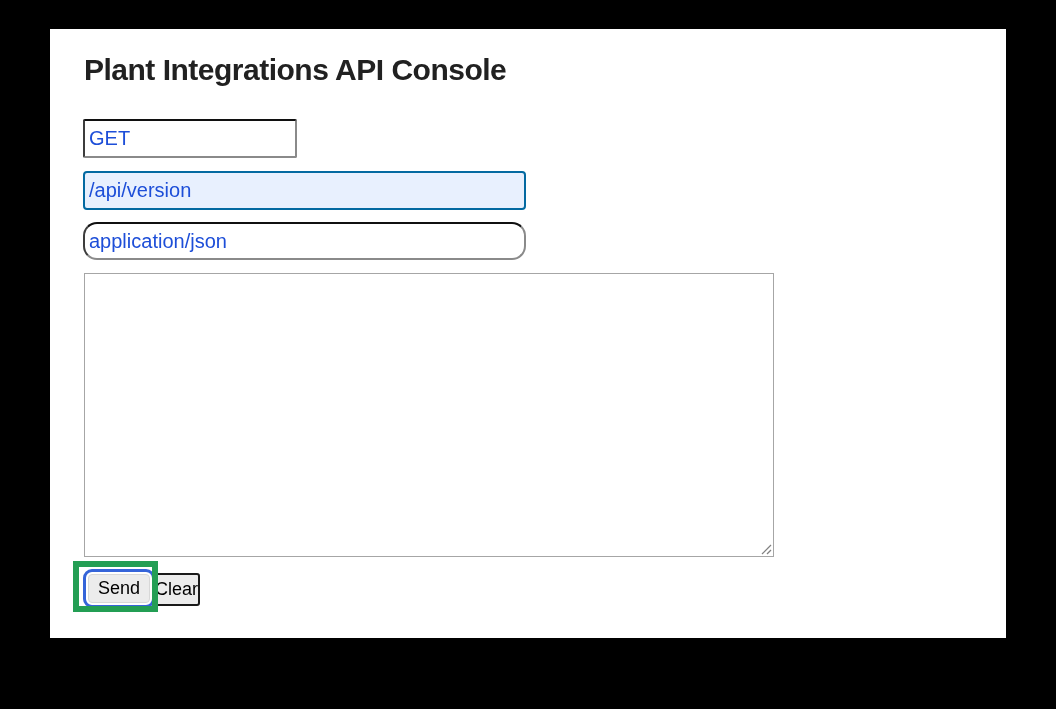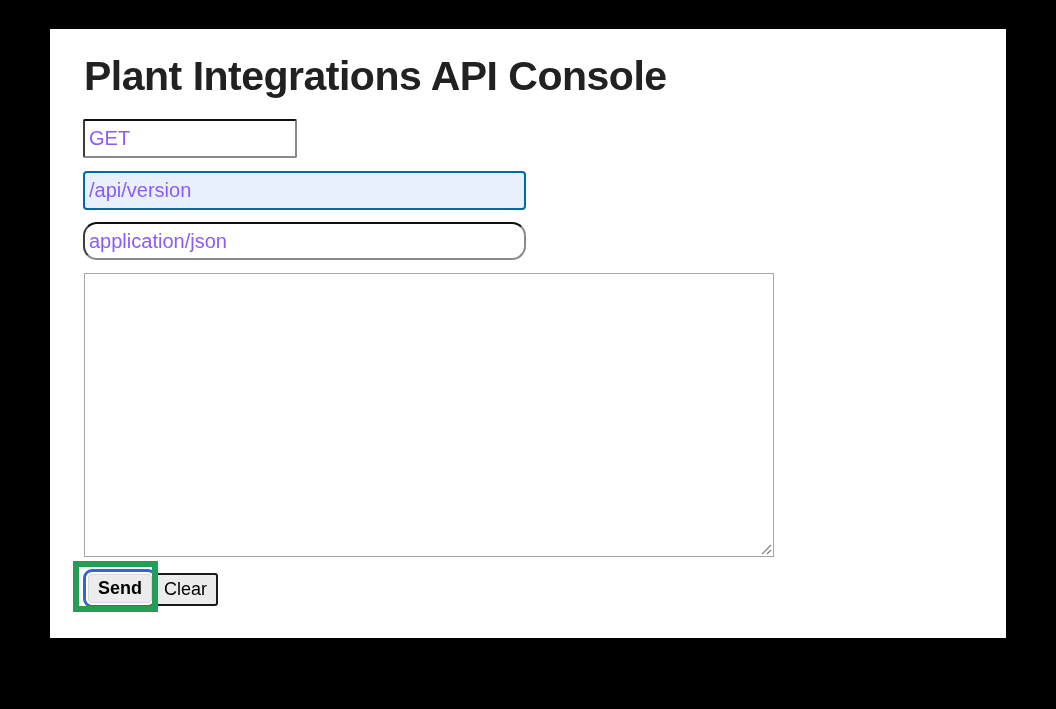--- a/index.html
+++ b/index.html
@@ -30,30 +30,30 @@
     top: 29px;
     width: 956px;
     height: 609px;
     background: var(--card-white);
   }
   .page-title {
     position: absolute;
     left: 34px;
     top: 24px;
     margin: 0;
-    font-size: 41px;
+    font-size: 30px;
     font-weight: bold;
     letter-spacing: -0.5px;
     color: var(--title-color);
     white-space: nowrap;
   }
   .field {
     position: absolute;
     font-size: 20px;
-    color: #8b5cf6;
+    color: #1d4ed8;
     padding: 6px 4px;
     background: #fff;
     border-width: 2px;
     border-style: solid;
     border-color: #101010 #8a8a8a #8a8a8a #3c3c3c;
     border-radius: 2px;
     outline: none;
   }
   .field-method { left: 33px; top: 90px;  width: 214px; height: 39px; }
   .field-path {
@@ -90,26 +90,25 @@
     white-space: nowrap;
   }
   .btn-send {
     left: 38px; top: 545px;
     height: 29px;
     padding: 2px 9px;
     border: 1px solid #d8d8d8;
     border-radius: 4px;
     outline: 3px solid var(--focus-blue);
     outline-offset: 2px;
-    font-weight: bold;
   }
   .btn-clear {
     left: 103px; top: 544px;
     height: 33px;
-    padding: 2px 9px;
+    padding: 2px 0;
     border: 2px solid #1a1a1a;
     border-radius: 3px;
   }
   .annotation-box {
     position: absolute;
     left: 23px; top: 532px;
     width: 85px; height: 51px;
     border: 6px solid var(--annotation-green);
     pointer-events: none;
   }

